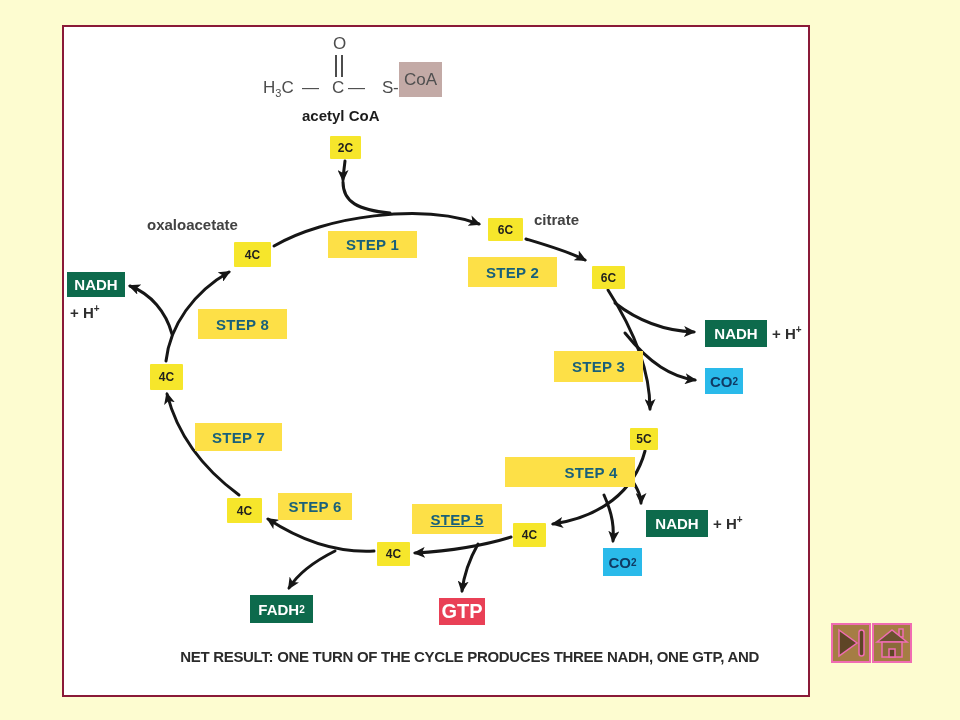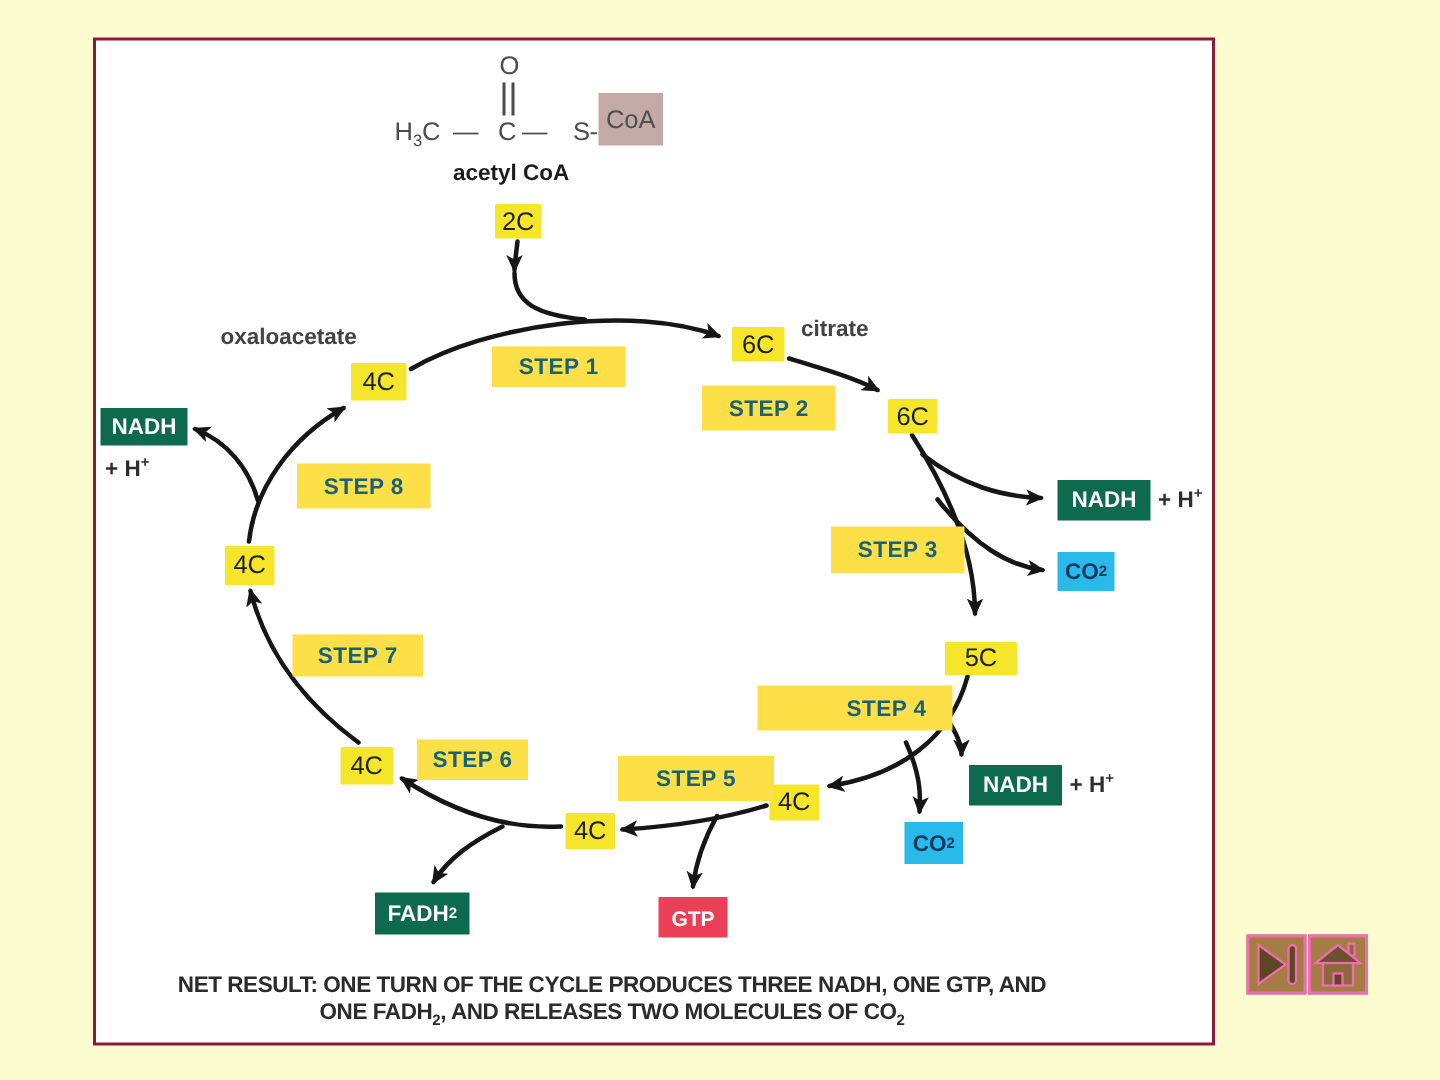--- a/index.html
+++ b/index.html
@@ -17,45 +17,45 @@
   .chem{color:#4C4C4C;font-size:17px;line-height:22px;white-space:nowrap;}
   .chem sub{font-size:11px;}
   .coa-hl{
     left:399px;top:62px;width:43px;height:35px;background:#C3AAA6;
     display:flex;align-items:center;justify-content:center;
     color:#4F4F4F;font-size:17px;
   }
   .caption{color:#1C1C1C;font-weight:bold;font-size:15px;white-space:nowrap;}
   .cycle-label{color:#424242;font-weight:600;font-size:15px;white-space:nowrap;text-align:center;}
   .chip{
-    background:#F6E62B;color:#1F1F1F;font-weight:normal;font-size:17px;
+    background:#F6E62B;color:#1F1F1F;font-weight:bold;font-size:12px;
     display:flex;align-items:center;justify-content:center;border-radius:1px;
   }
   .step{
     background:#fde047;color:#19607A;font-weight:bold;font-size:15px;
     display:flex;align-items:center;justify-content:center;letter-spacing:.3px;
   }
   .greenbox{
     background:#0D6A4C;color:#FFFFFF;font-weight:bold;font-size:15px;
     display:flex;align-items:center;justify-content:center;
   }
   .greenbox sub{font-size:10px;}
   .co2box{
     background:#2ABAEA;color:#103A63;font-weight:bold;font-size:15px;
     display:flex;align-items:center;justify-content:center;
   }
   .co2box sub{font-size:10px;}
   .gtpbox{
-    background:#E94056;color:#FFFFFF;font-weight:bold;font-size:14px;
+    background:#E94056;color:#FFFFFF;font-weight:bold;font-size:20px;
     display:flex;align-items:center;justify-content:center;
   }
   .hplus{color:#2E2E2E;font-weight:bold;font-size:15px;white-space:nowrap;}
   .hplus sup{font-size:10px;}
   #netresult{
-    left:57px;top:648px;width:702px;text-align:center;
+    left:57px;top:648px;width:702px;text-align:right;
     color:#2B2B2B;font-weight:bold;font-size:15px;line-height:18px;
     letter-spacing:-0.3px;
   }
   #netresult sub{font-size:10px;}
   #navgroup{left:831px;top:623px;display:flex;}
   .navbtn{
     width:40px;height:40px;background:#A57D44;border:2px solid #F06CB2;
     box-sizing:border-box;margin-right:1px;cursor:pointer;
     display:flex;align-items:center;justify-content:center;
   }
@@ -106,32 +106,32 @@
     <span>CoA</span>
   </div>
 <div class="abs caption" style="left:302px;top:107px;">acetyl CoA</div>
 <div class="abs chip" style="left:330px;top:136px;width:31px;height:23px;">2C</div>
 
 <div class="abs cycle-label" style="left:147px;top:216px;">oxaloacetate</div>
 <div class="abs cycle-label" style="left:534px;top:211px;">citrate</div>
 
 <div class="abs chip" style="left:488px;top:218px;width:35px;height:23px;">6C</div>
 <div class="abs chip" style="left:592px;top:266px;width:33px;height:23px;">6C</div>
-<div class="abs chip" style="left:630px;top:428px;width:48px;height:22px;">5C</div>
+<div class="abs chip" style="left:630px;top:428px;width:28px;height:22px;">5C</div>
 <div class="abs chip" style="left:513px;top:523px;width:33px;height:24px;">4C</div>
 <div class="abs chip" style="left:377px;top:542px;width:33px;height:24px;">4C</div>
 <div class="abs chip" style="left:227px;top:498px;width:35px;height:25px;">4C</div>
 <div class="abs chip" style="left:150px;top:364px;width:33px;height:26px;">4C</div>
 <div class="abs chip" style="left:234px;top:242px;width:37px;height:25px;">4C</div>
 
 <div class="abs step" style="left:328px;top:231px;width:89px;height:27px;">STEP 1</div>
 <div class="abs step" style="left:468px;top:257px;width:89px;height:30px;">STEP 2</div>
 <div class="abs step" style="left:554px;top:351px;width:89px;height:31px;">STEP 3</div>
 <div class="abs step" style="left:505px;top:457px;width:88px;height:30px;padding-left:42px;">STEP 4</div>
-<div class="abs step" style="left:412px;top:504px;width:104px;height:30px;">STEP 5</div>
+<div class="abs step" style="left:412px;top:504px;width:90px;height:30px;text-decoration:underline;">STEP 5</div>
 <div class="abs step" style="left:278px;top:493px;width:74px;height:27px;">STEP 6</div>
 <div class="abs step" style="left:195px;top:423px;width:87px;height:28px;">STEP 7</div>
 <div class="abs step" style="left:198px;top:309px;width:89px;height:30px;">STEP 8</div>
 
 <div class="abs greenbox" style="left:67px;top:272px;width:58px;height:25px;">NADH</div>
 <div class="abs hplus" style="left:70px;top:303px;"><span>+ H</span><sup>+</sup></div>
 
 <div class="abs greenbox" style="left:705px;top:320px;width:62px;height:27px;">NADH</div>
 <div class="abs hplus" style="left:772px;top:324px;"><span>+ H</span><sup>+</sup></div>
 
@@ -148,21 +148,20 @@
   </div>
 
 <div class="abs greenbox" style="left:250px;top:595px;width:63px;height:28px;">
     <span>FADH</span>
     <sub>2</sub>
   </div>
 <div class="abs gtpbox" style="left:439px;top:598px;width:46px;height:27px;">GTP</div>
 
 <div class="abs" id="netresult">
   <div>NET RESULT: ONE TURN OF THE CYCLE PRODUCES THREE NADH, ONE GTP, AND</div>
-  <div><span>ONE FADH</span><sub>2</sub><span>, AND RELEASES TWO MOLECULES OF CO</span><sub>2</sub></div>
 </div>
 
 <div class="abs" id="navgroup">
   <div class="navbtn">
     <svg width="36" height="36" viewBox="0 0 36 36">
       <polygon points="6,5 24,18 6,31" fill="#5E4526" stroke="#F06CB2" stroke-width="1.5"></polygon>
       <rect x="26" y="5" width="5" height="26" rx="2.5" fill="#5E4526" stroke="#F06CB2" stroke-width="1.5"></rect>
     </svg>
   </div>
   <div class="navbtn">

